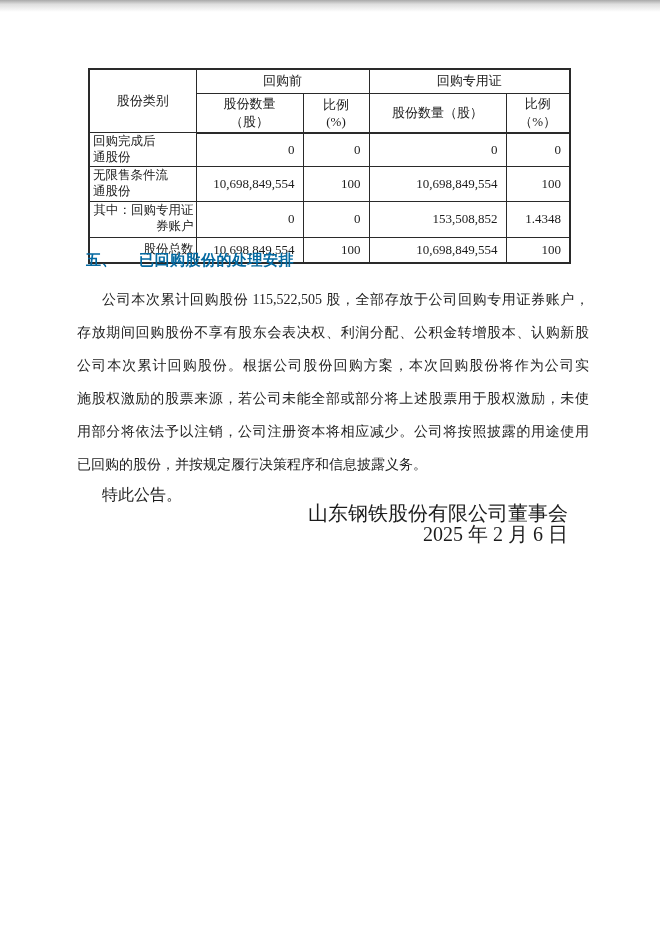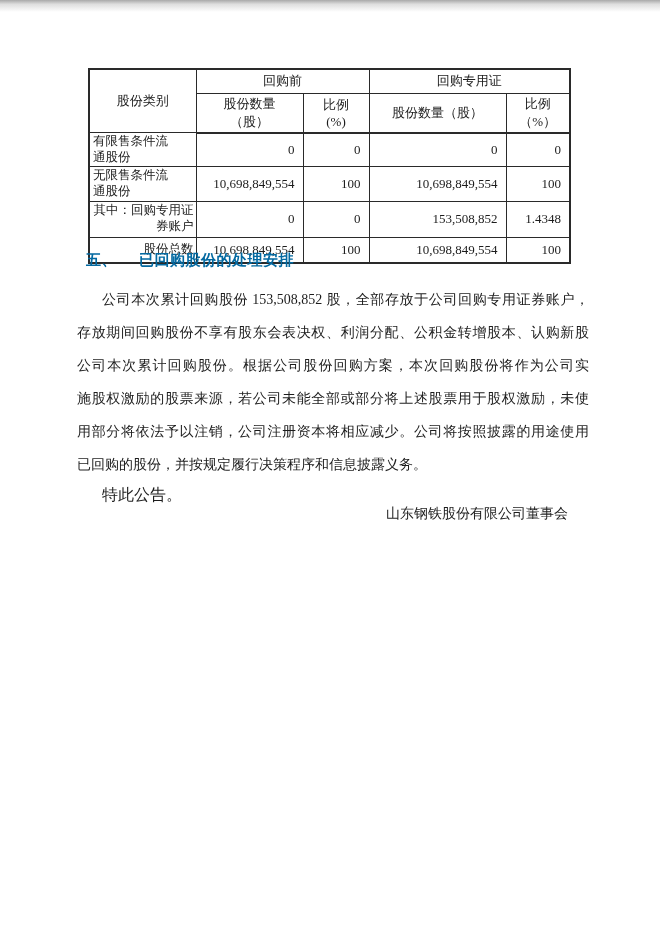--- a/index.html
+++ b/index.html
@@ -72,21 +72,21 @@
     position: absolute; left: 77px; top: 478px; width: 512px;
     font-size: 16px; line-height: 33px;
     text-indent: 25px;
   }
 
   
   .signature {
     position: absolute; left: 77px; top: 503px; width: 512px;
     padding-right: 21px;
     text-align: right;
-    font-size: 14px; line-height: 21px;
+    font-size: 20px; line-height: 21px;
   }
 </style>
 </head>
 <body>
 
 <div class="page">
   <div class="top-shadow"></div>
 
   <table class="shares">
     <colgroup>
@@ -104,21 +104,21 @@
       </tr>
       <tr class="sub-row">
         <th>股份数量（股）</th>
         <th>比例(%)</th>
         <th>股份数量（股）</th>
         <th>比例（%）</th>
       </tr>
     </thead>
     <tbody>
       <tr class="r0">
-        <th class="lbl">有限售条件流
+        <th class="lbl">回购完成后
 通股份</th>
         <td class="num">0</td>
         <td class="num">0</td>
         <td class="num">0</td>
         <td class="num">0</td>
       </tr>
       <tr class="r1">
         <th class="lbl">无限售条件流
 通股份</th>
         <td class="num">10,698,849,554</td>
@@ -142,26 +142,27 @@
         <td class="num">100</td>
       </tr>
     </tbody>
   </table>
 
   <div class="sec-heading">
     <span class="sec-num">五、</span><span>已回购股份的处理安排</span>
   </div>
 
   <div class="para">
-    <div class="pline first">公司本次累计回购股份 153,508,852 股，全部存放于公司回购专用证券账户，</div>
+    <div class="pline first">公司本次累计回购股份 115,522,505 股，全部存放于公司回购专用证券账户，</div>
     <div class="pline">存放期间回购股份不享有股东会表决权、利润分配、公积金转增股本、认购新股</div>
     <div class="pline">公司本次累计回购股份。根据公司股份回购方案，本次回购股份将作为公司实</div>
     <div class="pline">施股权激励的股票来源，若公司未能全部或部分将上述股票用于股权激励，未使</div>
     <div class="pline">用部分将依法予以注销，公司注册资本将相应减少。公司将按照披露的用途使用</div>
     <div class="pline last">已回购的股份，并按规定履行决策程序和信息披露义务。</div>
   </div>
 
   <div class="closing">特此公告。</div>
 
   <div class="signature">
     <div>山东钢铁股份有限公司董事会</div>
+    <div>2025 年 2 月 6 日</div>
   </div>
 </div>
 
 </body></html>

